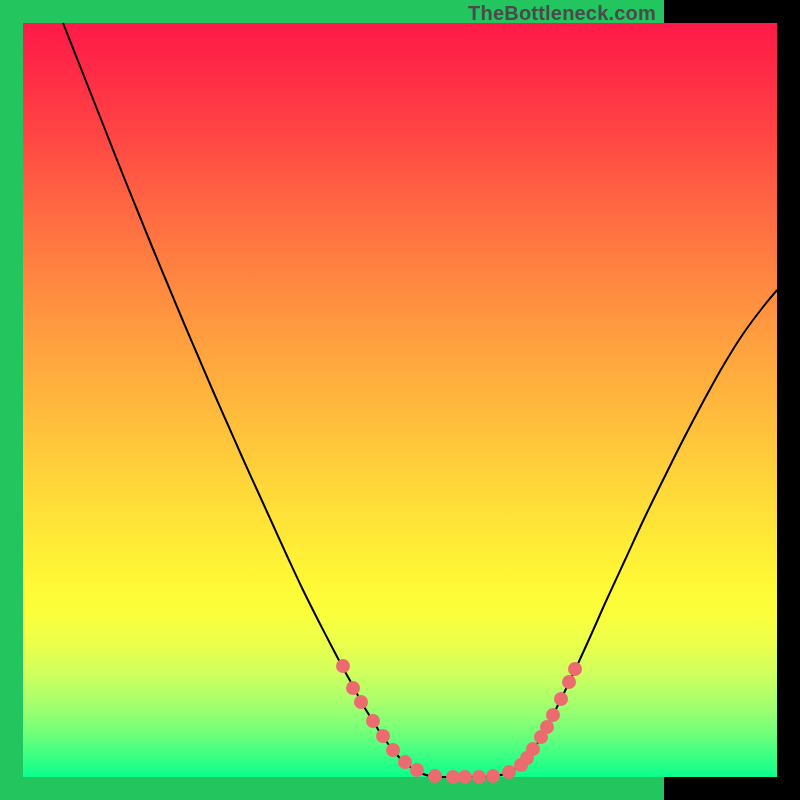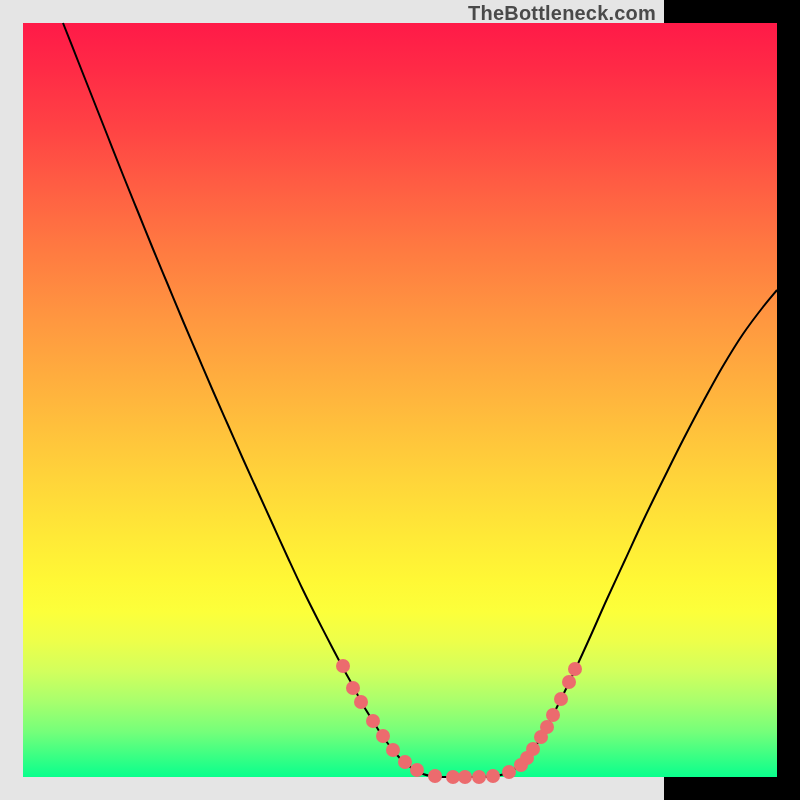--- a/index.html
+++ b/index.html
@@ -9,21 +9,21 @@
     height: 800px;
     background: #000;
     overflow: hidden;
   }
   .frame {
     position: absolute;
     left: 0;
     top: 0;
     width: 664px;
     height: 800px;
-    background: #e5e5e5;
+    background: #22c55e;
   }
   .plot {
     position: absolute;
     left: 23px;
     top: 23px;
     width: 754px;
     height: 754px;
     background: linear-gradient(to bottom,
       #ff1a48 0%,
       #ff2a46 6%,

